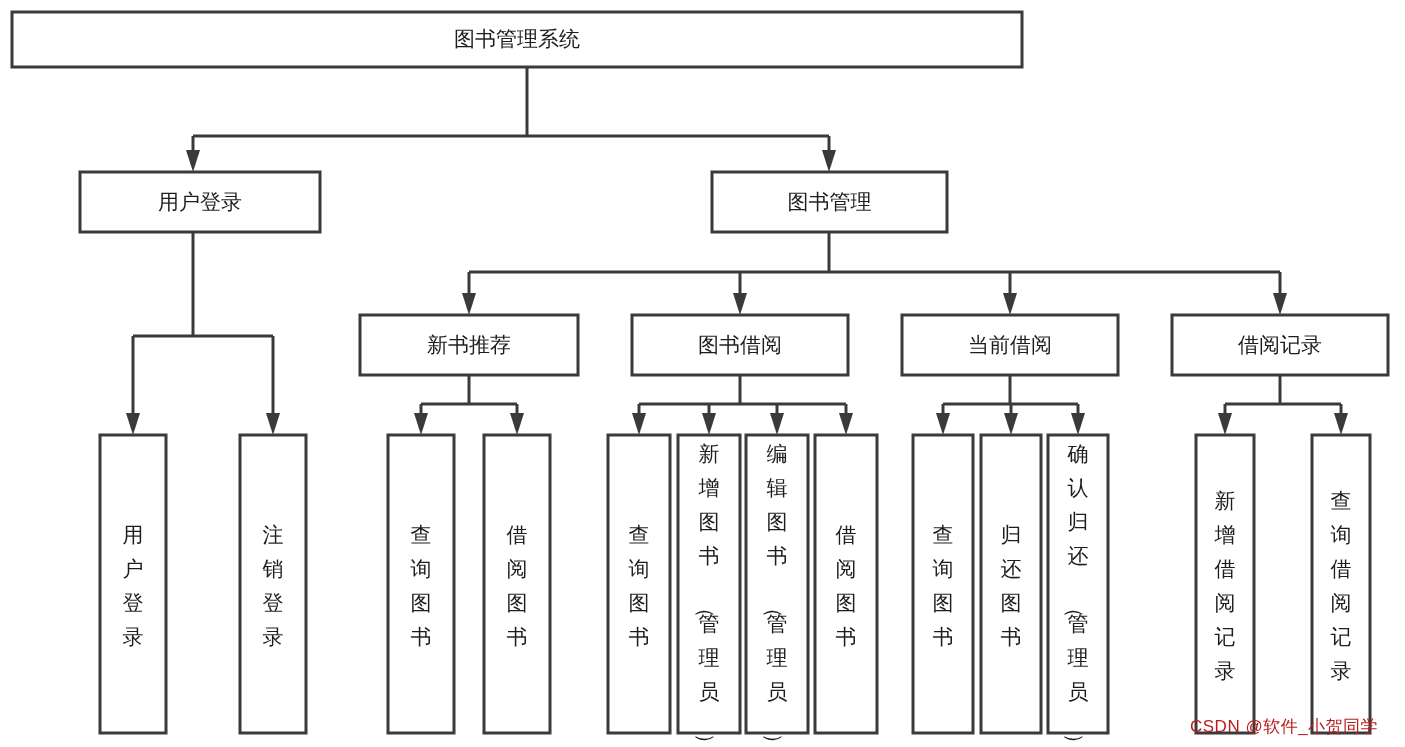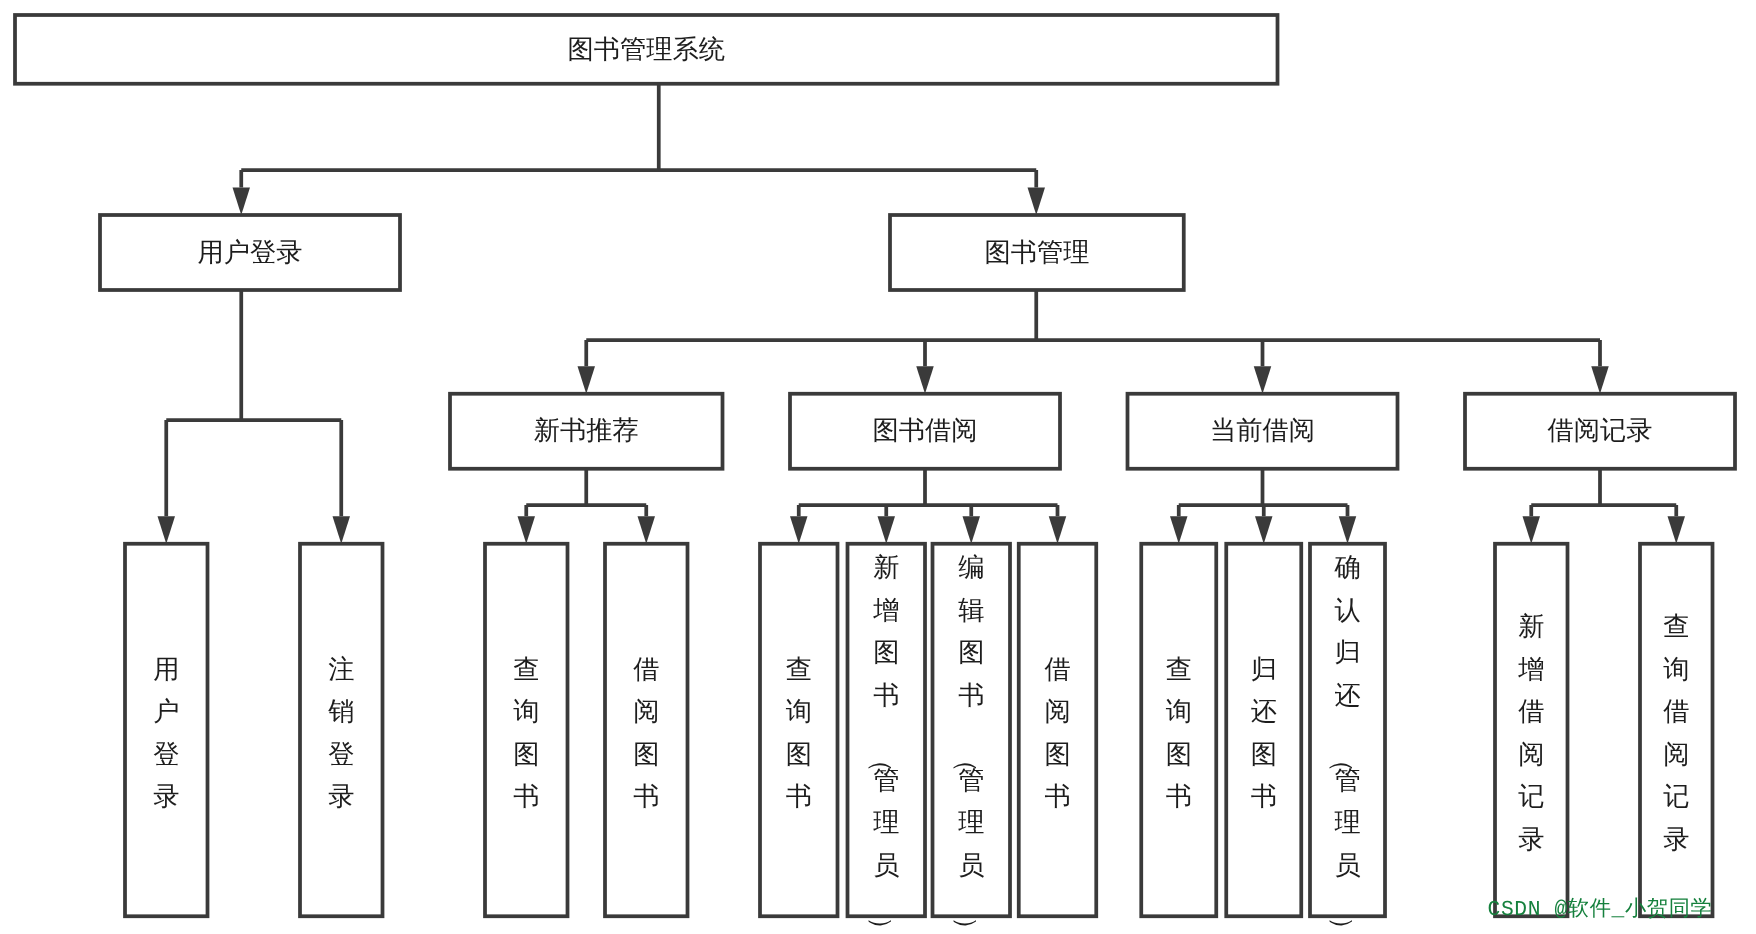--- a/index.html
+++ b/index.html
@@ -49,23 +49,23 @@
     dominant-baseline: middle;
   }
   .node-label-v {
     font-family: "Liberation Sans", "DejaVu Sans", sans-serif;
     font-size: 21px;
     fill: #1d1d1d;
     text-anchor: middle;
   }
   .watermark-text {
     position: absolute;
-    font-family: Liberation Mono, monospace;
+    font-family: Liberation Sans, sans-serif;
     font-size: 17px;
-    color: #15803d;
+    color: #b91c1c;
     white-space: nowrap;
     letter-spacing: 0.5px;
     user-select: none;
     text-align: center;
   }
 </style>
 </head>
 <body>
 
 <div id="diagram-root">

